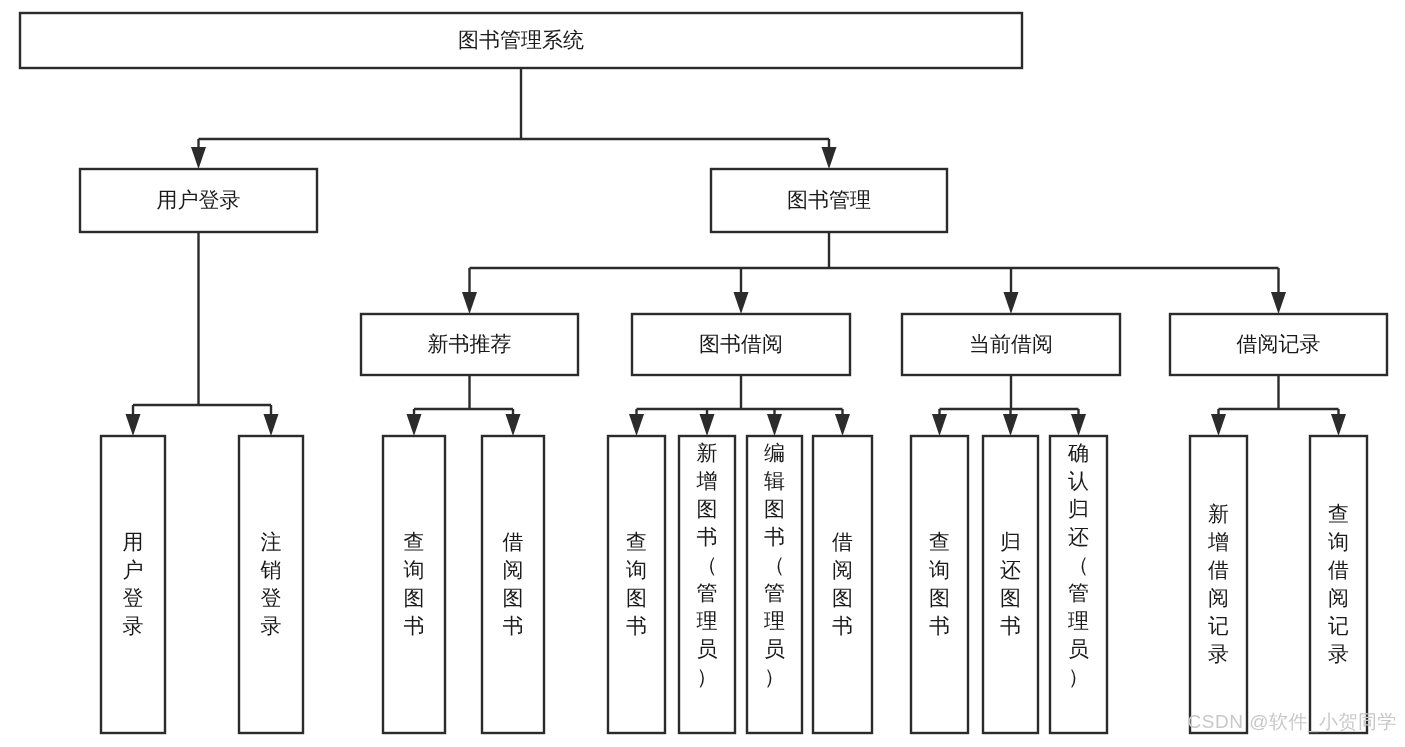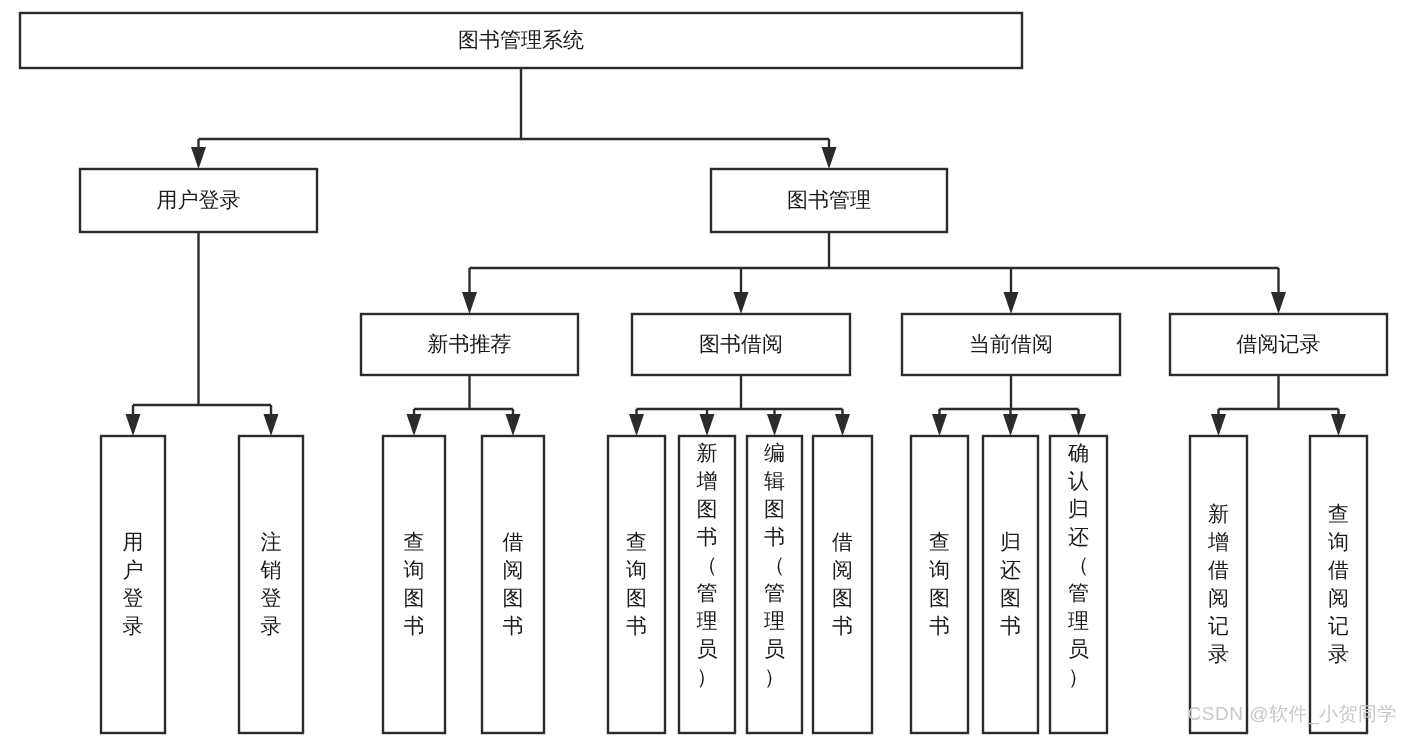--- a/index.html
+++ b/index.html
@@ -52,21 +52,21 @@
   }
   .leaf-label {
     fill: #1a1a1a;
     font-family: "Liberation Sans", "DejaVu Sans", sans-serif;
     font-size: 21px;
     text-anchor: middle;
   }
   .watermark-text {
     position: absolute;
     right: 8px;
-    bottom: 20px;
+    bottom: 12px;
     font-family: "Liberation Sans", "DejaVu Sans", sans-serif;
     font-size: 19px;
     color: #c8c8c8;
     letter-spacing: 0.5px;
     white-space: nowrap;
     user-select: none;
   }
 </style>
 </head>
 <body>

